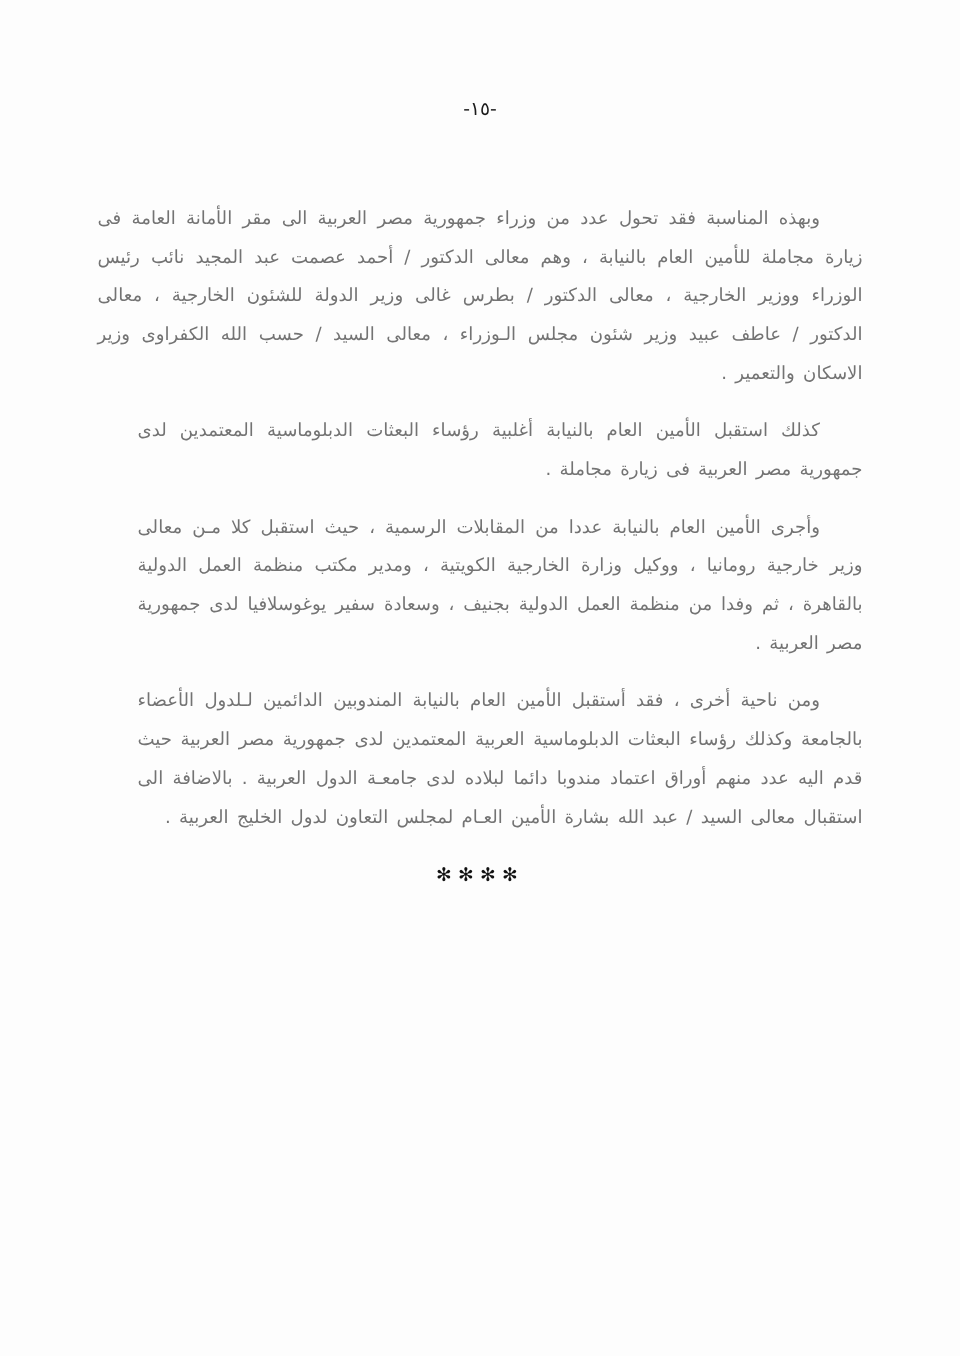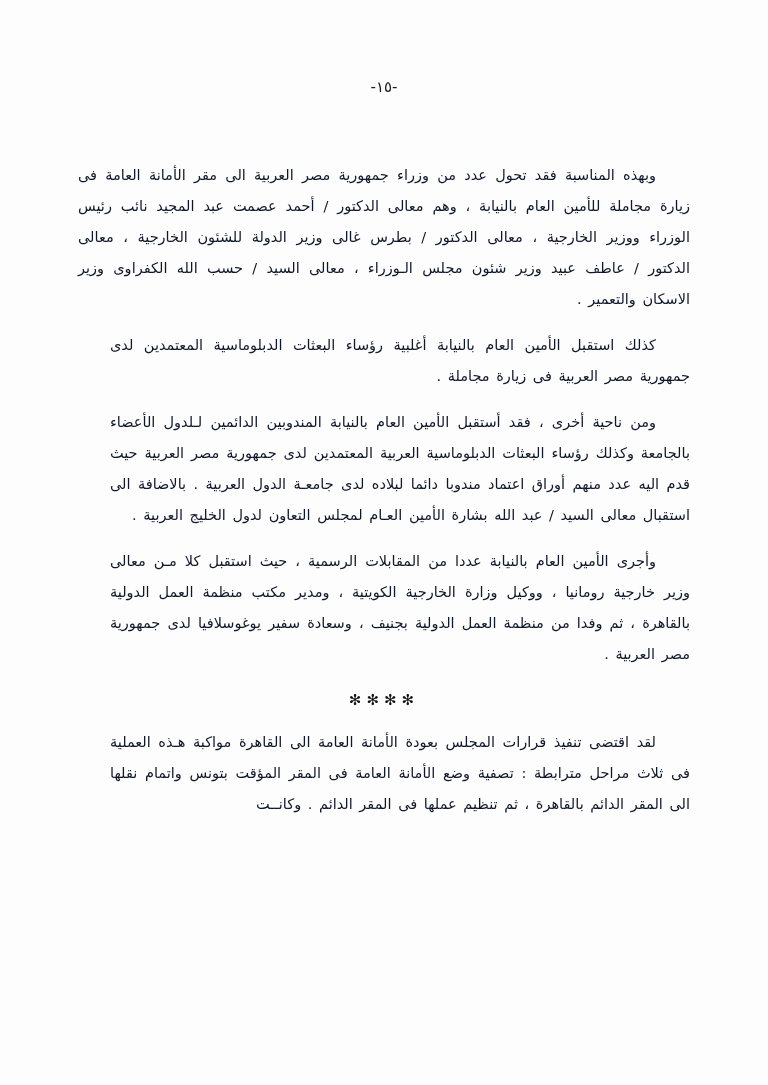--- a/index.html
+++ b/index.html
@@ -34,21 +34,21 @@
   .content {
     position: absolute;
     top: 145px;
     right: 78px;
     left: 78px;
     direction: rtl;
   }
   .para {
     font-size: 14.5px;
     line-height: 2.15;
-    color: #0f172a;
+    color: #737373;
     text-align: justify;
     text-align-last: right;
     margin-bottom: 11px;
     word-spacing: 2px;
     letter-spacing: 0.2px;
   }
   .para.indent {
     text-indent: 34px;
   }
   .para.tight {
@@ -85,24 +85,23 @@
 <div class="page">
 
   <div class="page-number">-١٥-</div>
 
   <div class="content">
 
     <p class="para indent">وبهذه المناسبة فقد تحول عدد من وزراء جمهورية مصر العربية الى مقر الأمانة العامة فى زيارة مجاملة للأمين العام بالنيابة ، وهم معالى الدكتور / أحمد عصمت عبد المجيد نائب رئيس الوزراء ووزير الخارجية ، معالى الدكتور / بطرس غالى وزير الدولة للشئون الخارجية ، معالى الدكتور / عاطف عبيد وزير شئون مجلس الـوزراء ، معالى السيد / حسب الله الكفراوى وزير الاسكان والتعمير .</p>
 
     <p class="para indent tight">كذلك استقبل الأمين العام بالنيابة أغلبية رؤساء البعثات الدبلوماسية المعتمدين لدى جمهورية مصر العربية فى زيارة مجاملة .</p>
 
+    <p class="para indent tight">وأجرى الأمين العام بالنيابة عددا من المقابلات الرسمية ، حيث استقبل كلا مـن معالى وزير خارجية رومانيا ، ووكيل وزارة الخارجية الكويتية ، ومدير مكتب منظمة العمل الدولية بالقاهرة ، ثم وفدا من منظمة العمل الدولية بجنيف ، وسعادة سفير يوغوسلافيا لدى جمهورية مصر العربية .</p>
+
     <p class="para indent tight">ومن ناحية أخرى ، فقد أستقبل الأمين العام بالنيابة المندوبين الدائمين لـلدول الأعضاء بالجامعة وكذلك رؤساء البعثات الدبلوماسية العربية المعتمدين لدى جمهورية مصر العربية حيث قدم اليه عدد منهم أوراق اعتماد مندوبا دائما لبلاده لدى جامعـة الدول العربية . بالاضافة الى استقبال معالى السيد / عبد الله بشارة الأمين العـام لمجلس التعاون لدول الخليج العربية .</p>
-
-    <p class="para indent tight">وأجرى الأمين العام بالنيابة عددا من المقابلات الرسمية ، حيث استقبل كلا مـن معالى وزير خارجية رومانيا ، ووكيل وزارة الخارجية الكويتية ، ومدير مكتب منظمة العمل الدولية بالقاهرة ، ثم وفدا من منظمة العمل الدولية بجنيف ، وسعادة سفير يوغوسلافيا لدى جمهورية مصر العربية .</p>
 
     <div class="divider">✻✻✻✻</div>
 
-    <p class="para indent tight">لقد اقتضى تنفيذ قرارات المجلس بعودة الأمانة العامة الى القاهرة مواكبة هـذه العملية فى ثلاث مراحل مترابطة : تصفية وضع الأمانة العامة فى المقر المؤقت بتونس واتمام نقلها الى المقر الدائم بالقاهرة ، ثم تنظيم عملها فى المقر الدائم . وكانــت</p>
 
     <div class="fade-strip"></div>
 
   </div>
 </div>
 
 </body></html>

